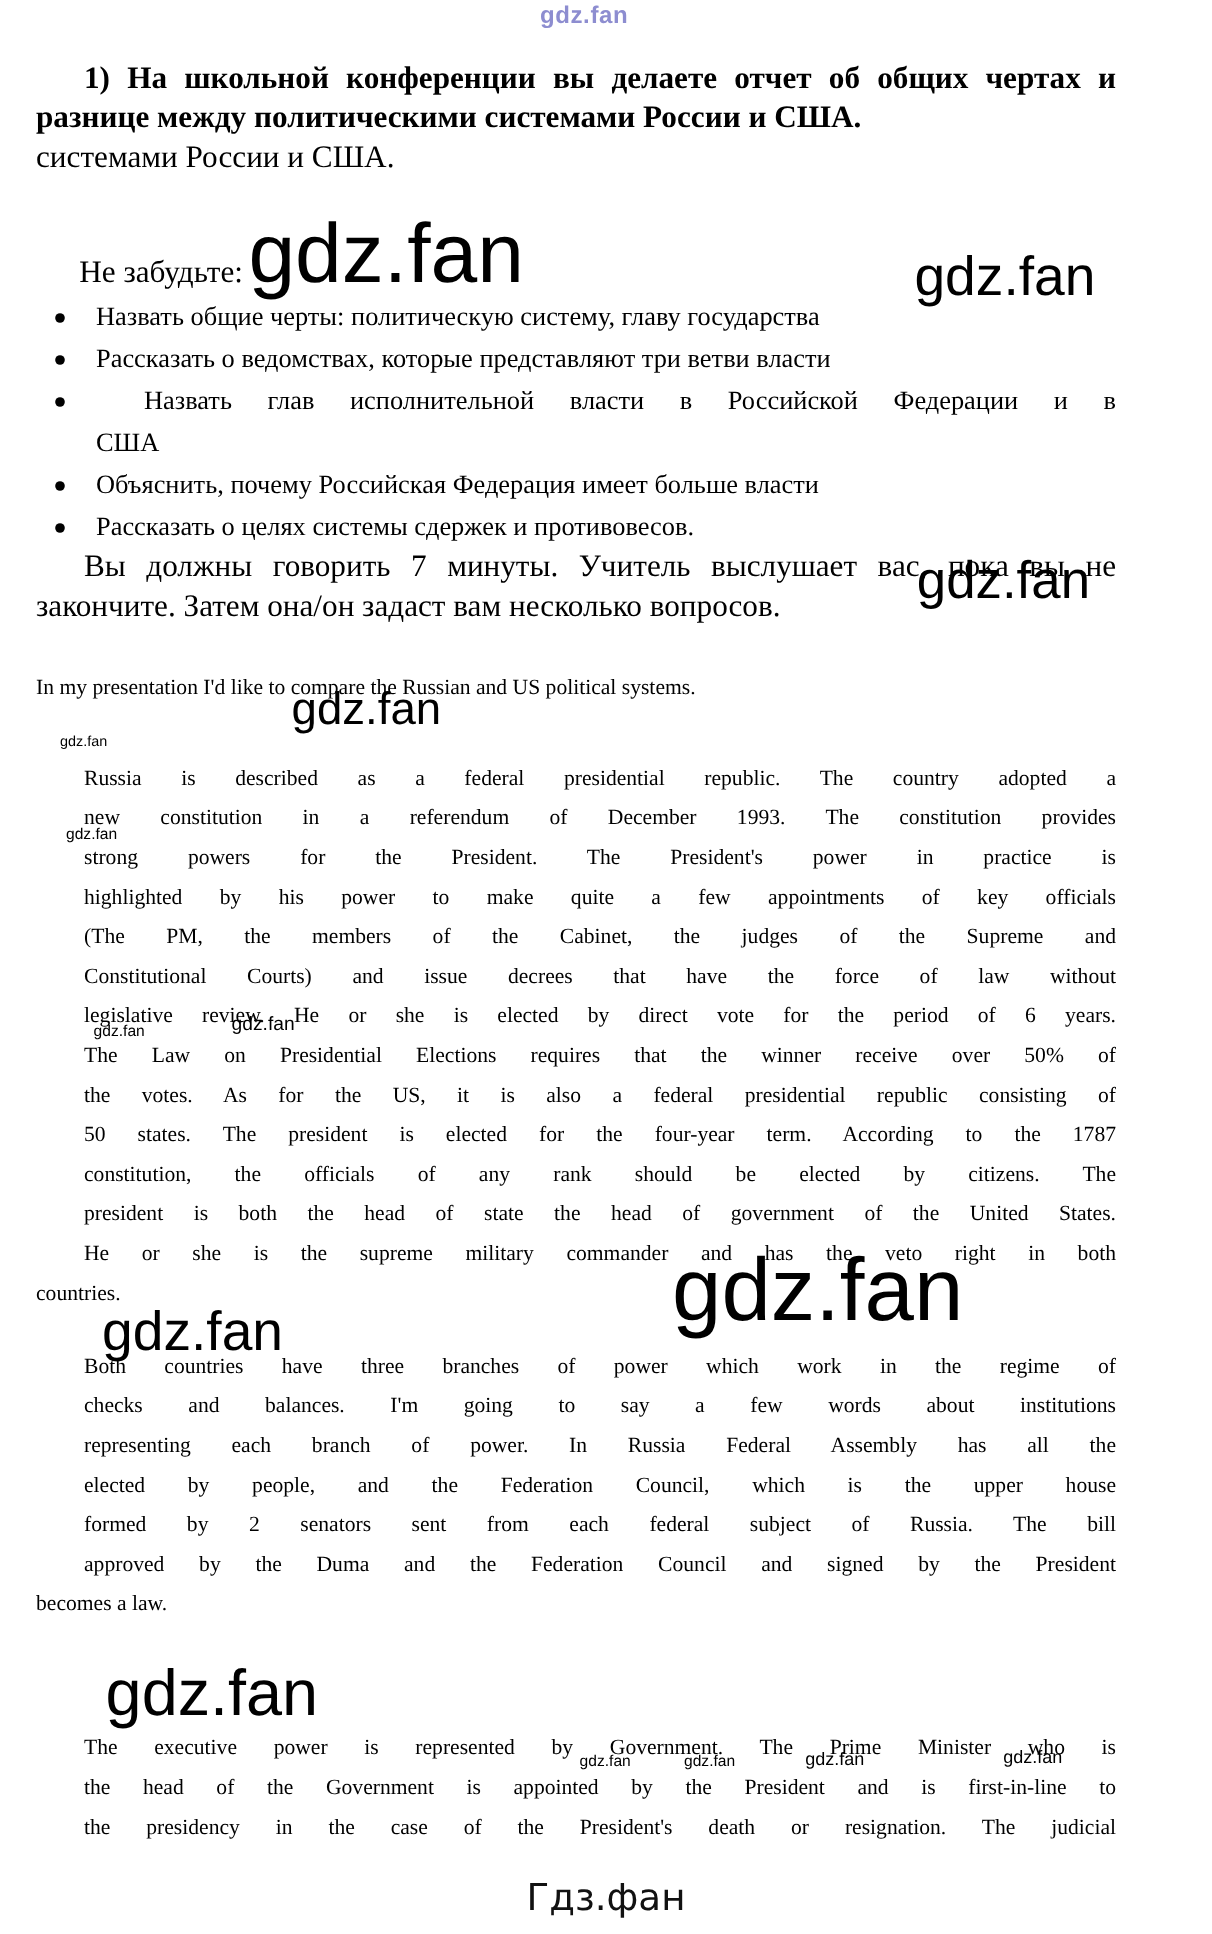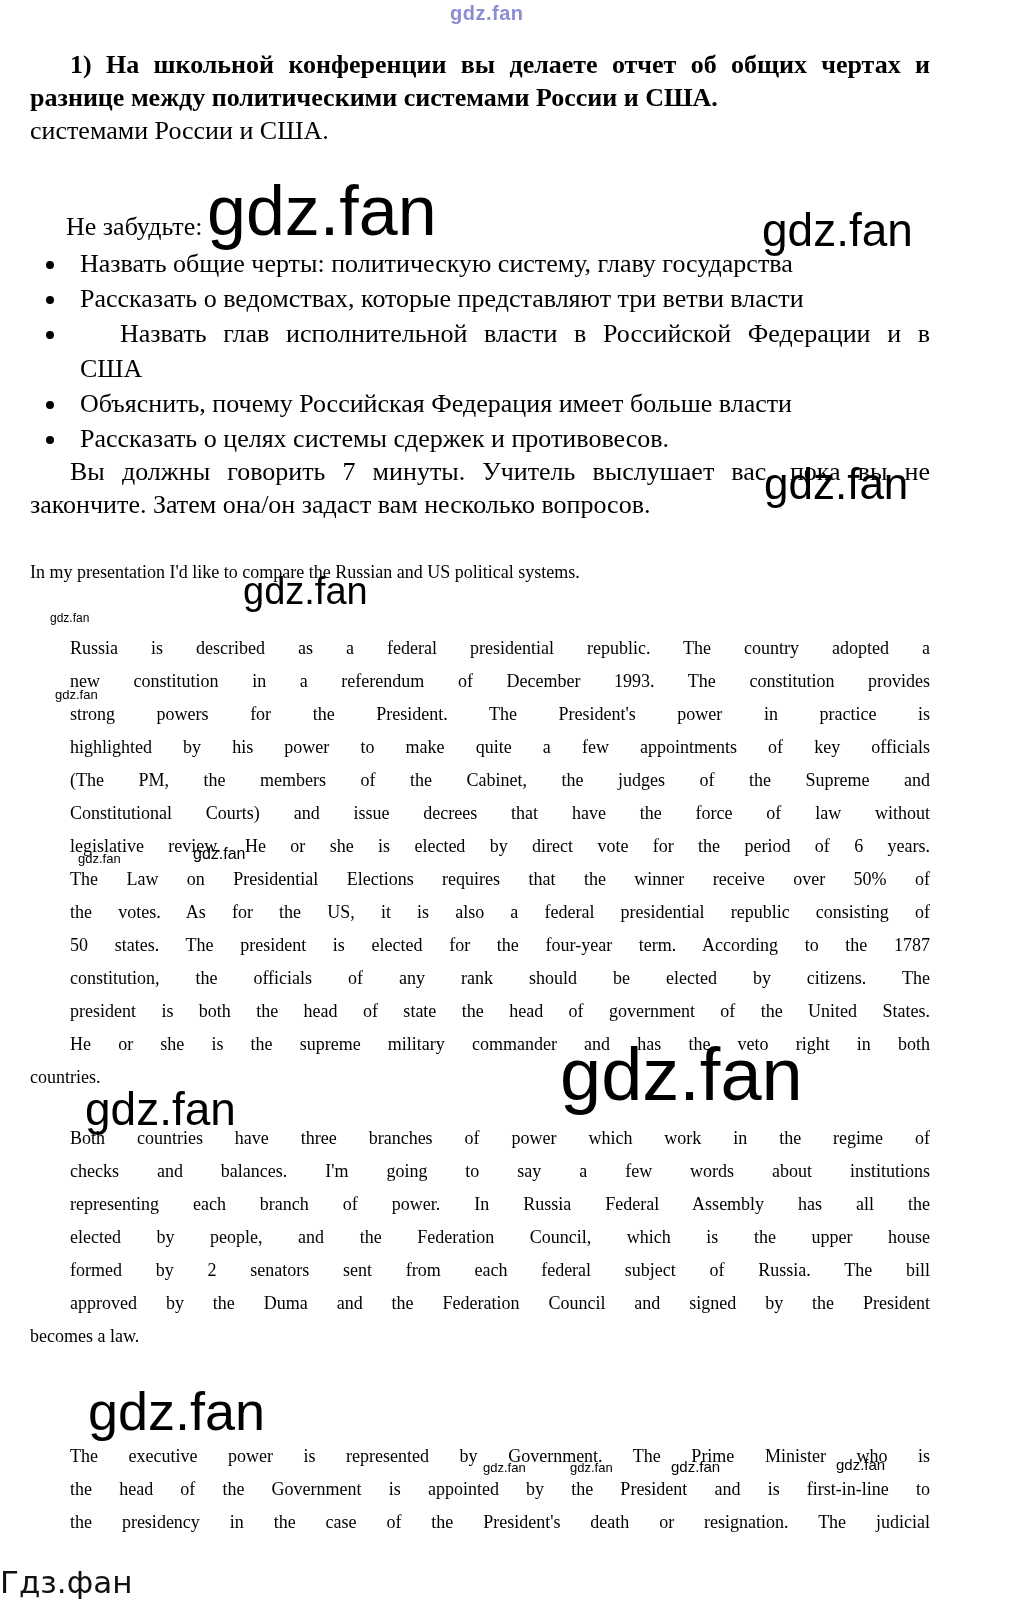--- a/index.html
+++ b/index.html
@@ -18,41 +18,42 @@
   
   .ru-ln  { font-size: 26px; line-height: 33px; height: 33px; overflow: hidden; white-space: nowrap; }
   .bold   { font-weight: bold; }
 
   
   .jl { white-space: normal; text-align: justify; text-align-last: justify; margin-left: 40px; }
 
   
   .bullets { list-style: none; margin: 0; padding: 0; }
   .bullets li { position: relative; padding-left: 50px; }
-  .b-ln { font-size: 26px; line-height: 35px; height: 35px; overflow: hidden; white-space: nowrap; }
+  .b-ln { font-size: 22px; line-height: 35px; height: 35px; overflow: hidden; white-space: nowrap; }
   .dot {
     position: absolute; left: 16px; top: 15px;
     width: 8px; height: 8px; border-radius: 50%; background: #000;
   }
 
   
   .en-ln { font-size: 18px; line-height: 33px; height: 33px; overflow: hidden; white-space: nowrap; }
 
   
   .wm {
     position: absolute;
     font-family: "Liberation Sans", "DejaVu Sans", sans-serif;
     color: #000;
     line-height: 1;
     white-space: nowrap;
   }
   .wm-top { color: #8d8dd0; font-weight: bold; letter-spacing: 0.5px; }
 
   .footer-brand {
     position: absolute; left: 0; top: 1564px; width: 100%;
+    text-align: center;
     font-family: "DejaVu Sans", "Liberation Sans", sans-serif;
     font-size: 31px; color: #111;
   }
 </style>
 </head>
 <body>
 
 <div class="page">
 
   <span class="wm wm-top" style="left:450px; top:3px;  font-size:20px;">gdz.fan</span>

